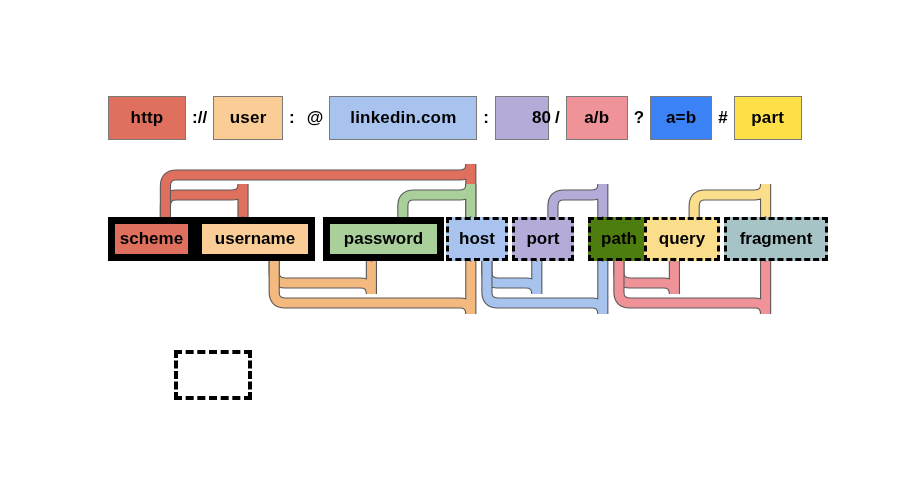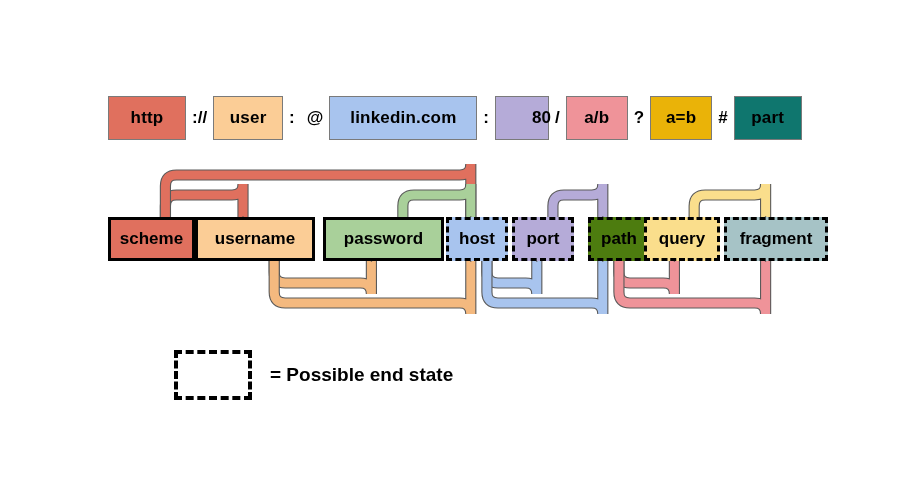--- a/index.html
+++ b/index.html
@@ -24,21 +24,21 @@
     font-size:17px;font-weight:bold;color:#000;
     padding:0 6px;height:44px;
   }
 
   
   .state-row{position:absolute;left:92px;top:217px;height:44px;}
   .state{
     position:absolute;top:0;height:44px;box-sizing:border-box;
     display:flex;align-items:center;justify-content:center;
     font-size:17px;font-weight:bold;color:#000;
-    border:3px solid #000000;
+    border:7px solid #000000;
   }
   .state.endstate{
     border:3px dashed #000;
   }
 
   
   #wires{position:absolute;left:0;top:0;width:900px;height:488px;pointer-events:none;}
 
   
   .legend{position:absolute;left:158px;top:350px;display:flex;align-items:center;}
@@ -60,23 +60,23 @@
       <div class="sep">://</div>
       <div class="tok" style="width: 70px; background: rgb(251, 205, 150);">user</div>
       <div class="sep">:</div>
       <div class="sep">@</div>
       <div class="tok" style="width: 148px; background: rgb(168, 196, 238);">linkedin.com</div>
       <div class="sep">:</div>
       <div class="tok" style="width: 54px; background: rgb(181, 171, 216); padding-left: 39px;">80</div>
       <div class="sep">/</div>
       <div class="tok" style="width: 62px; background: rgb(239, 147, 153);">a/b</div>
       <div class="sep">?</div>
-      <div class="tok" style="width: 62px; background: #eab308;">a=b</div>
+      <div class="tok" style="width: 62px; background: #3b82f6;">a=b</div>
       <div class="sep">#</div>
-      <div class="tok" style="width: 68px; background: #0f766e;">part</div>
+      <div class="tok" style="width: 68px; background: #fde047;">part</div>
     </div>
 
   <svg id="wires" viewBox="0 0 900 488" xmlns="http://www.w3.org/2000/svg">
       <path d="M 149.42000000000002 217 L 149.42000000000002 206 Q 149.42000000000002 195 160.42000000000002 195 L 216 195 Q 227 195 227 184 L 227 228" fill="none" stroke="#5a5a5a" stroke-width="11.2" stroke-linecap="butt"></path>
       <path d="M 149.42000000000002 217 L 149.42000000000002 206 Q 149.42000000000002 195 160.42000000000002 195 L 216 195 Q 227 195 227 184 L 227 228" fill="none" stroke="#e0705e" stroke-width="9" stroke-linecap="butt"></path>
       <path d="M 216 228 L 227 217 L 238 228 Z" fill="#e0705e" stroke="#5a5a5a" stroke-width="1.4" stroke-linejoin="miter"></path>
       <path d="M 149.42000000000002 217 L 149.42000000000002 186 Q 149.42000000000002 175 160.42000000000002 175 L 443.8 175 Q 454.8 175 454.8 164 L 454.8 228" fill="none" stroke="#5a5a5a" stroke-width="11.2" stroke-linecap="butt"></path>
       <path d="M 149.42000000000002 217 L 149.42000000000002 186 Q 149.42000000000002 175 160.42000000000002 175 L 443.8 175 Q 454.8 175 454.8 164 L 454.8 228" fill="none" stroke="#e0705e" stroke-width="9" stroke-linecap="butt"></path>
       <path d="M 443.8 228 L 454.8 217 L 465.8 228 Z" fill="#e0705e" stroke="#5a5a5a" stroke-width="1.4" stroke-linejoin="miter"></path>
       <path d="M 258.2 261 L 258.2 272 Q 258.2 283 269.2 283 L 344.4 283 Q 355.4 283 355.4 294 L 355.4 250" fill="none" stroke="#5a5a5a" stroke-width="11.2" stroke-linecap="butt"></path>
@@ -114,16 +114,15 @@
       <div class="state" style="left: 215px; width: 121px; background: rgb(169, 208, 154);">password</div>
       <div class="state endstate" style="left: 338px; width: 62px; background: rgb(168, 196, 238);">host</div>
       <div class="state endstate" style="left: 404px; width: 62px; background: rgb(181, 171, 216);">port</div>
       <div class="state endstate" style="left: 480px; width: 62px; background: #4d7c0f;">path</div>
       <div class="state endstate" style="left: 536px; width: 76px; background: rgb(250, 222, 140);">query</div>
       <div class="state endstate" style="left: 616px; width: 104px; background: rgb(166, 195, 198);">fragment</div>
     </div>
 
   <div class="legend">
     <div class="legend-box"></div>
-    <div class="legend-text">= Possible end state</div>
   </div>
 
 </div>
 
 </body></html>

